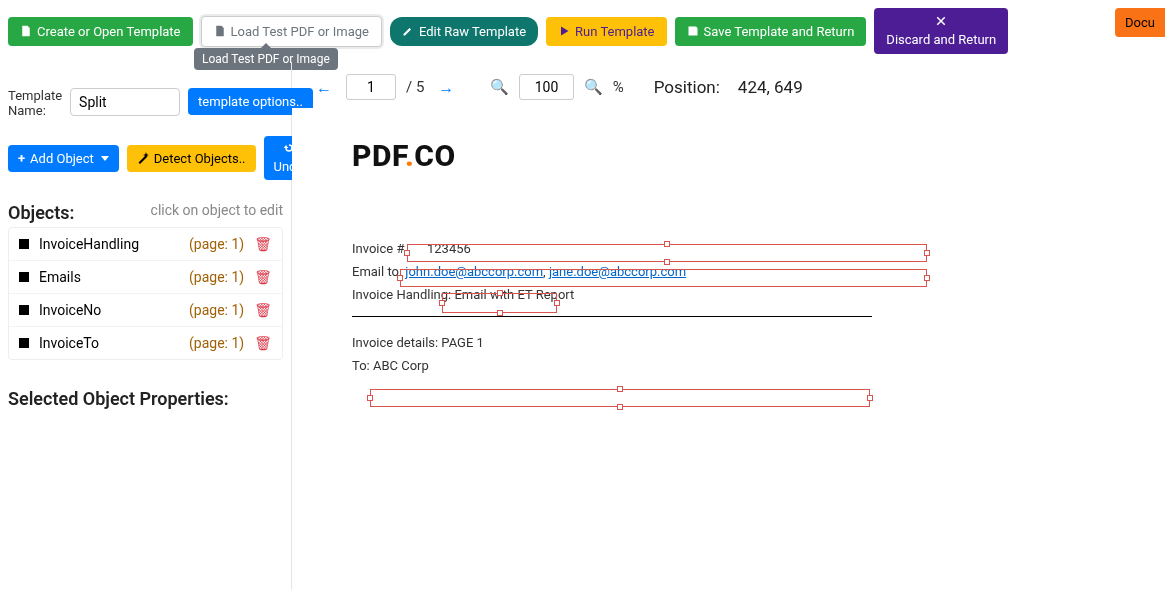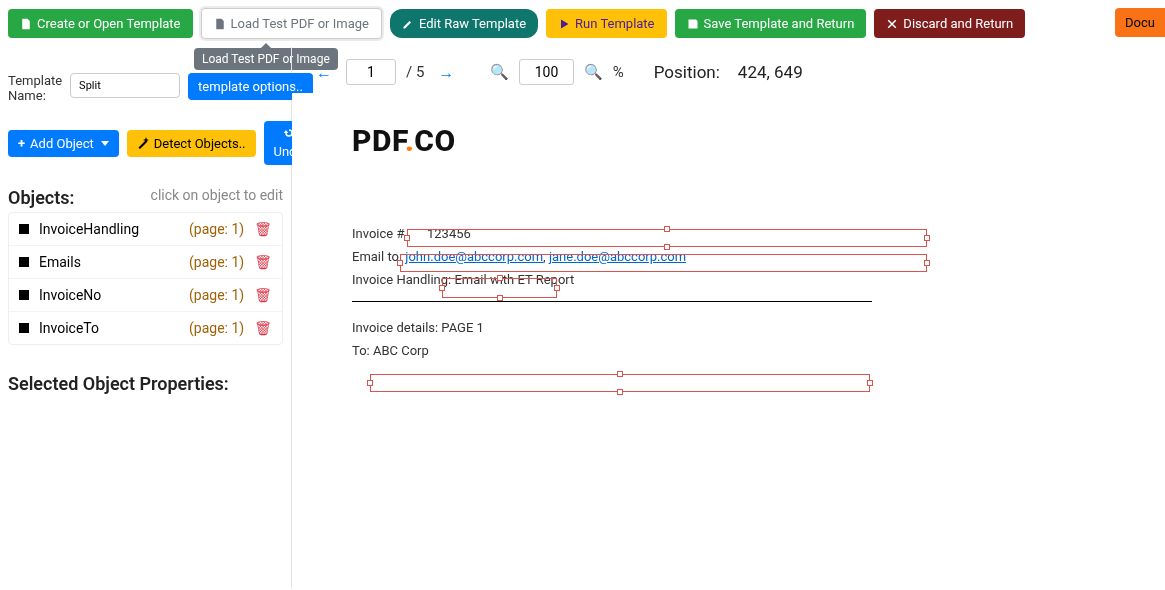--- a/index.html
+++ b/index.html
@@ -3,32 +3,32 @@
 <meta charset="utf-8">
 <style>
   * { box-sizing: border-box; font-family: -apple-system, BlinkMacSystemFont, "Segoe UI", Roboto, Arial, sans-serif; }
   body { margin: 0; padding: 0; background: #fff; width: 1165px; height: 590px; overflow: hidden; }
   .toolbar { padding: 8px; display: flex; gap: 8px; align-items: center; }
   .btn { border: none; padding: 7px 12px; border-radius: 4px; font-size: 13px; cursor: pointer; display: inline-flex; align-items: center; gap: 5px; white-space: nowrap; }
   .btn-green { background: #28a745; color: #fff; }
   .btn-gray  { background: #0f766e; color: #fff; border-radius: 12px; }
   .btn-gray-outline { background: #fff; color: #6c757d; border: 1px solid #ccc; box-shadow: 0 0 0 2px rgba(0,0,0,0.08);}
   .btn-yellow { background: #ffc107; color: #4c1d95; }
-  .btn-red { background: #7f1d1d; color: #fff; }
+  .btn-red { background: #4c1d95; color: #fff; flex-direction: column; }
   .btn-blue-sm { background: #007bff; color:#fff; font-size:13px; padding:6px 10px;}
   .btn-yellow-sm { background: #ffc107; color:#000; font-size:13px; padding:6px 10px;}
   .right-pill { position:absolute; right:0; top:8px; background:#f97316; color:#000; padding:7px 10px; border-top-left-radius:4px; border-bottom-left-radius:4px; font-size:13px;}
   .tip { position:absolute; top:48px; left:194px; background:#6c757d; color:#fff; font-size:12px; padding:4px 8px; border-radius:4px; white-space:nowrap;}
   .tip::before { content:""; position:absolute; top:-5px; left:50%; margin-left:-5px; border-left:5px solid transparent; border-right:5px solid transparent; border-bottom:5px solid #6c757d;}
   .main { display:flex; height: calc(590px - 48px); }
   .left { width: 292px; border-right:1px solid #e5e5e5; padding:8px 8px 0 8px; position:relative;}
   .right { flex:1; display:flex; flex-direction:column; }
   .row { display:flex; align-items:center; gap:8px; }
   .label { font-size:13px; color:#333; }
-  .input { border:1px solid #ccc; border-radius:4px; padding:5px 8px; font-size:11px; }
+  .input { border:1px solid #ccc; border-radius:4px; padding:5px 8px; font-size:14px; }
   .h { font-size:18px; font-weight:600; color:#222; margin:10px 0 4px 0;}
   .hint { font-size:14px; color:#888; }
   .objrow { display:flex; align-items:center; justify-content:space-between; padding:8px 10px; font-size:14px; border-bottom:1px solid #f3f3f3;}
   .objleft { display:flex; align-items:center; gap:10px;}
   .sq { width:10px; height:10px; background:#000; }
   .page { color:#a16207; font-size:14px; }
   .del { color:#dc3545; cursor:pointer; font-size:14px;}
   .viewerbar { display:flex; align-items:center; gap:10px; padding:12px 20px 8px 20px; font-size:15px; color:#333;}
   .arrow { color:#007bff; cursor:pointer; font-size:16px; padding:0 4px;}
   .vbinput { border:1px solid #ccc; border-radius:3px; width:50px; text-align:center; padding:4px 4px; font-size:14px;}

